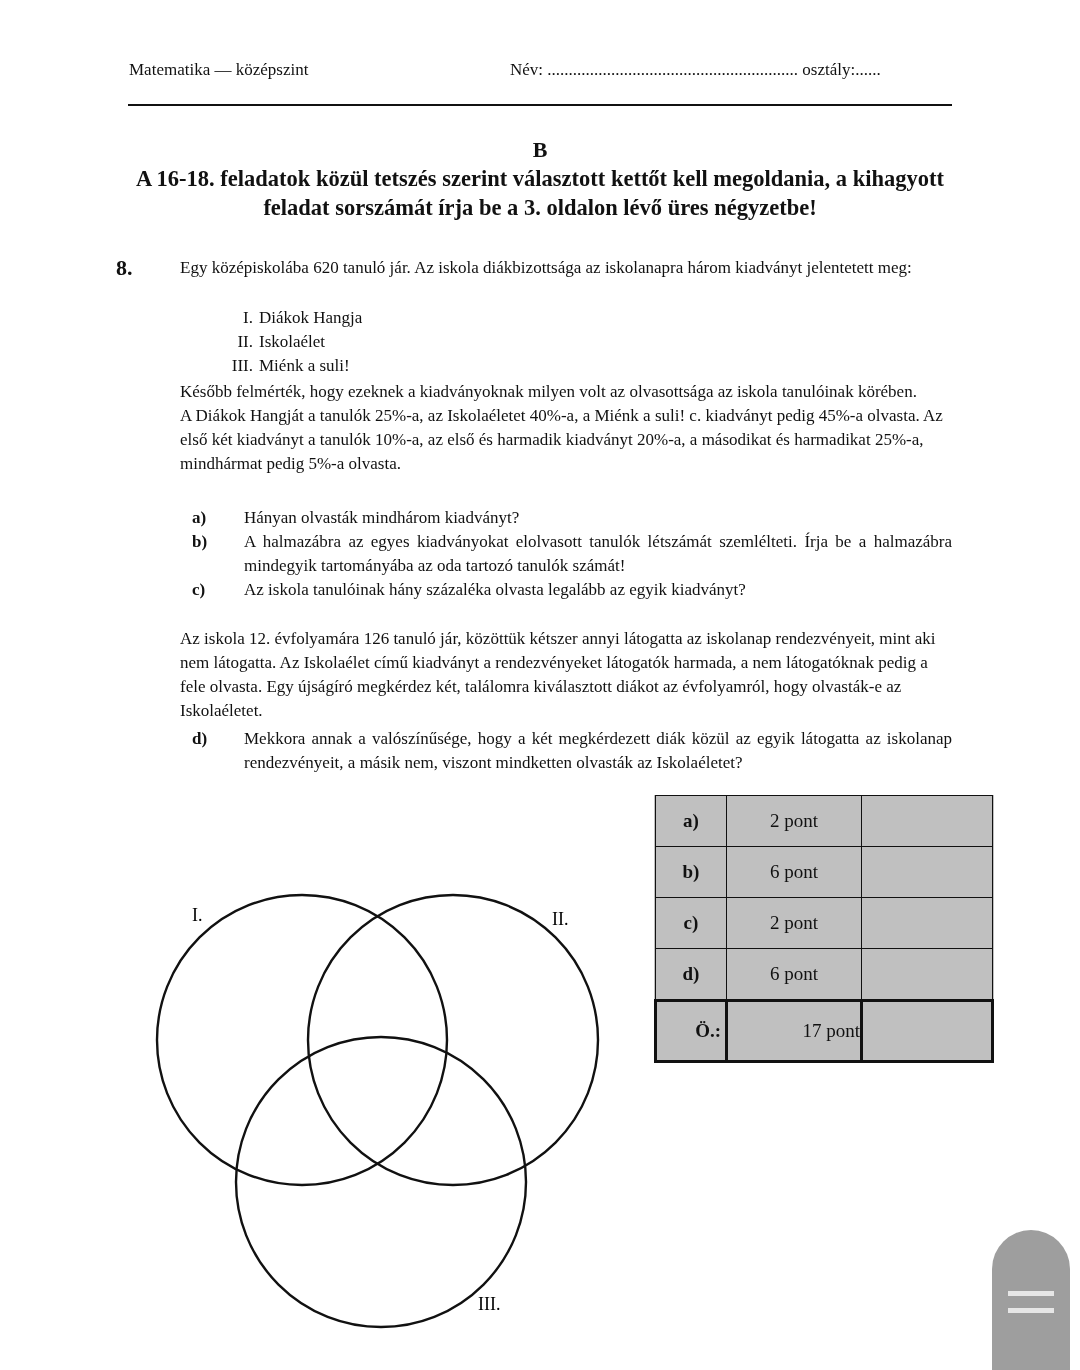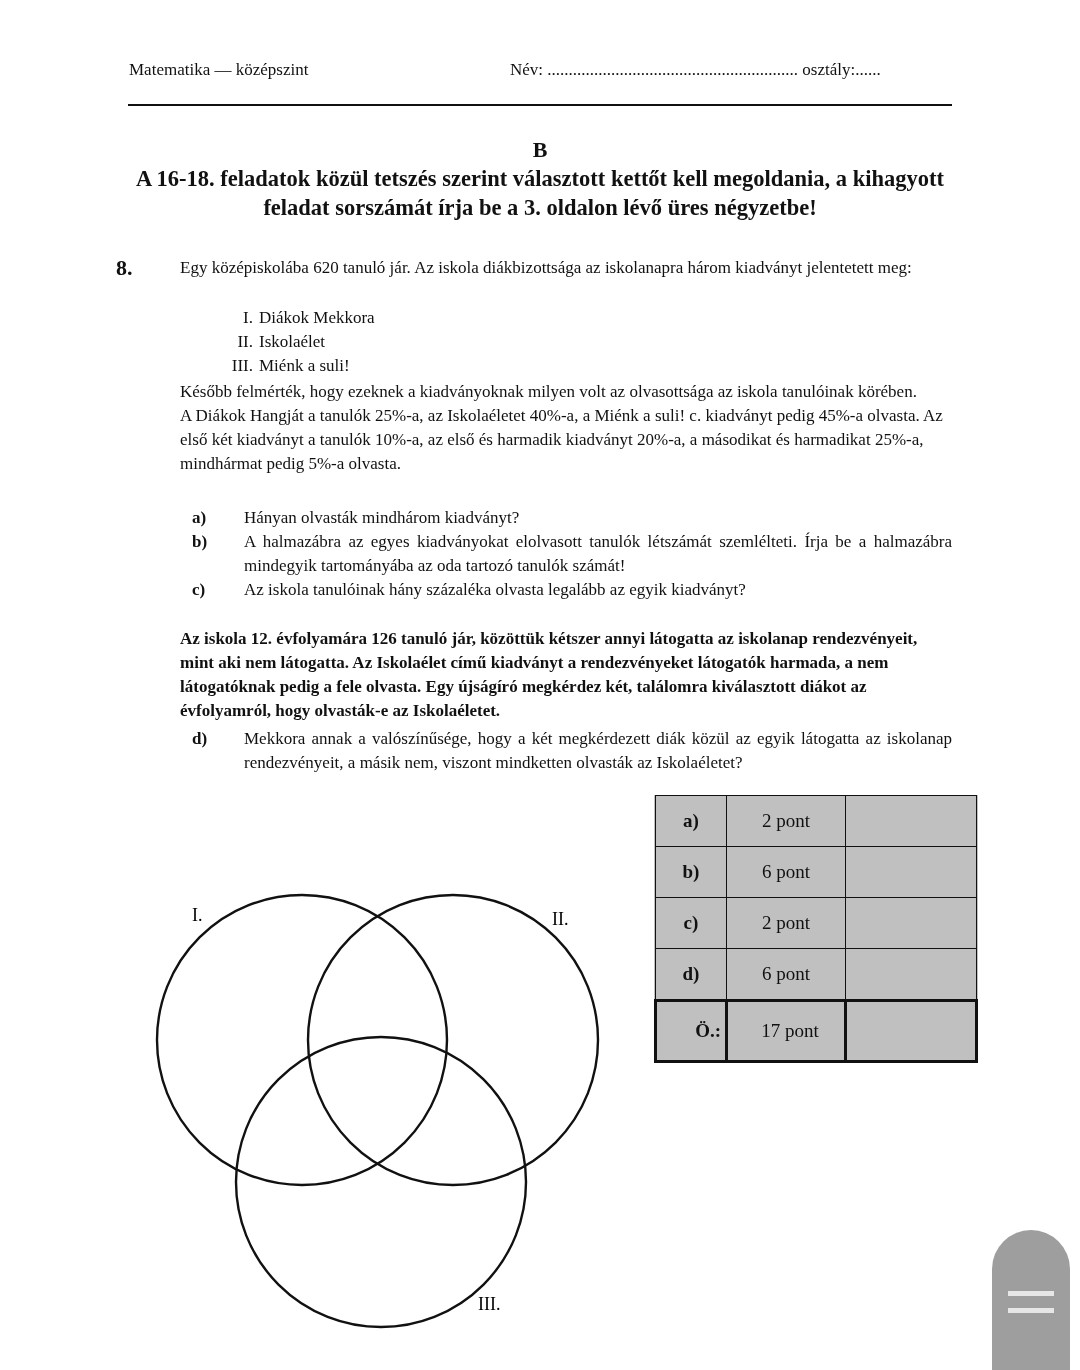--- a/index.html
+++ b/index.html
@@ -17,51 +17,51 @@
   .p1 { left: 180px; top: 256px; width: 772px; text-align: justify; text-align-last: left; }
   .roman { left: 180px; top: 306px; }
   .roman .row { display: flex; height: 24px; }
   .roman .num { width: 73px; text-align: right; padding-right: 6px; }
   .p2 { left: 180px; top: 380px; width: 775px; }
   .subq { left: 180px; width: 775px; }
   .subq .row { display: flex; }
   .subq .lab { width: 64px; font-weight: bold; padding-left: 12px; box-sizing: border-box; }
   .subq .txt { width: 708px; text-align: justify; }
   .sa { top: 506px; }
-  .p3 { left: 180px; top: 627px; width: 775px; font-weight: bold; }
+  .p3 { left: 180px; top: 627px; width: 775px; }
   .sd { top: 727px; }
   table.score { position: absolute; left: 654px; top: 795px; border-collapse: collapse; background: #c0c0c0; font-size: 19px; }
   table.score td { border: 1px solid #111; height: 50px; padding: 0; }
   table.score td.l { width: 64px; text-align: center; font-weight: bold; }
   table.score td.p { width: 108px; text-align: center; margin-top: 32px; }
   table.score td.e { width: 128px; }
   table.score tr.total td { border: 3px solid #111; height: 58px; }
   table.score tr.total td.l { text-align: right; padding-right: 4px; }
-  table.score tr.total td.p { text-align: center; padding-left: 8px; }
+  table.score tr.total td.p { text-align: right; padding-left: 24px; }
   svg.venn { position: absolute; left: 0; top: 0; }
   .fab { left: 992px; top: 1230px; width: 78px; height: 140px; background: #9e9e9e; border-radius: 39px 39px 0 0; }
   .fab .bar { position: absolute; left: 16px; width: 46px; height: 5px; background: #e6e6e6; }
 </style>
 </head>
 <body>
 
 <div class="abs hdr hdr-left">Matematika — középszint</div>
 <div class="abs hdr hdr-right">Név: ........................................................... osztály:......</div>
 <div class="abs rule"></div>
 
 <div class="abs sec-letter">B</div>
 <div class="abs instr">A 16-18. feladatok közül tetszés szerint választott kettőt kell megoldania, a kihagyott feladat sorszámát írja be a 3. oldalon lévő üres négyzetbe!</div>
 
 <div class="abs qnum">8.</div>
 <div class="abs body-text p1">Egy középiskolába 620 tanuló jár. Az iskola diákbizottsága az iskolanapra három kiadványt jelentetett meg:</div>
 
 <div class="abs body-text roman">
   <div class="row">
       <span class="num">I.</span>
-      <span>Diákok Mekkora</span>
+      <span>Diákok Hangja</span>
     </div>
   <div class="row">
       <span class="num">II.</span>
       <span>Iskolaélet</span>
     </div>
   <div class="row">
       <span class="num">III.</span>
       <span>Miénk a suli!</span>
     </div>
 </div>

